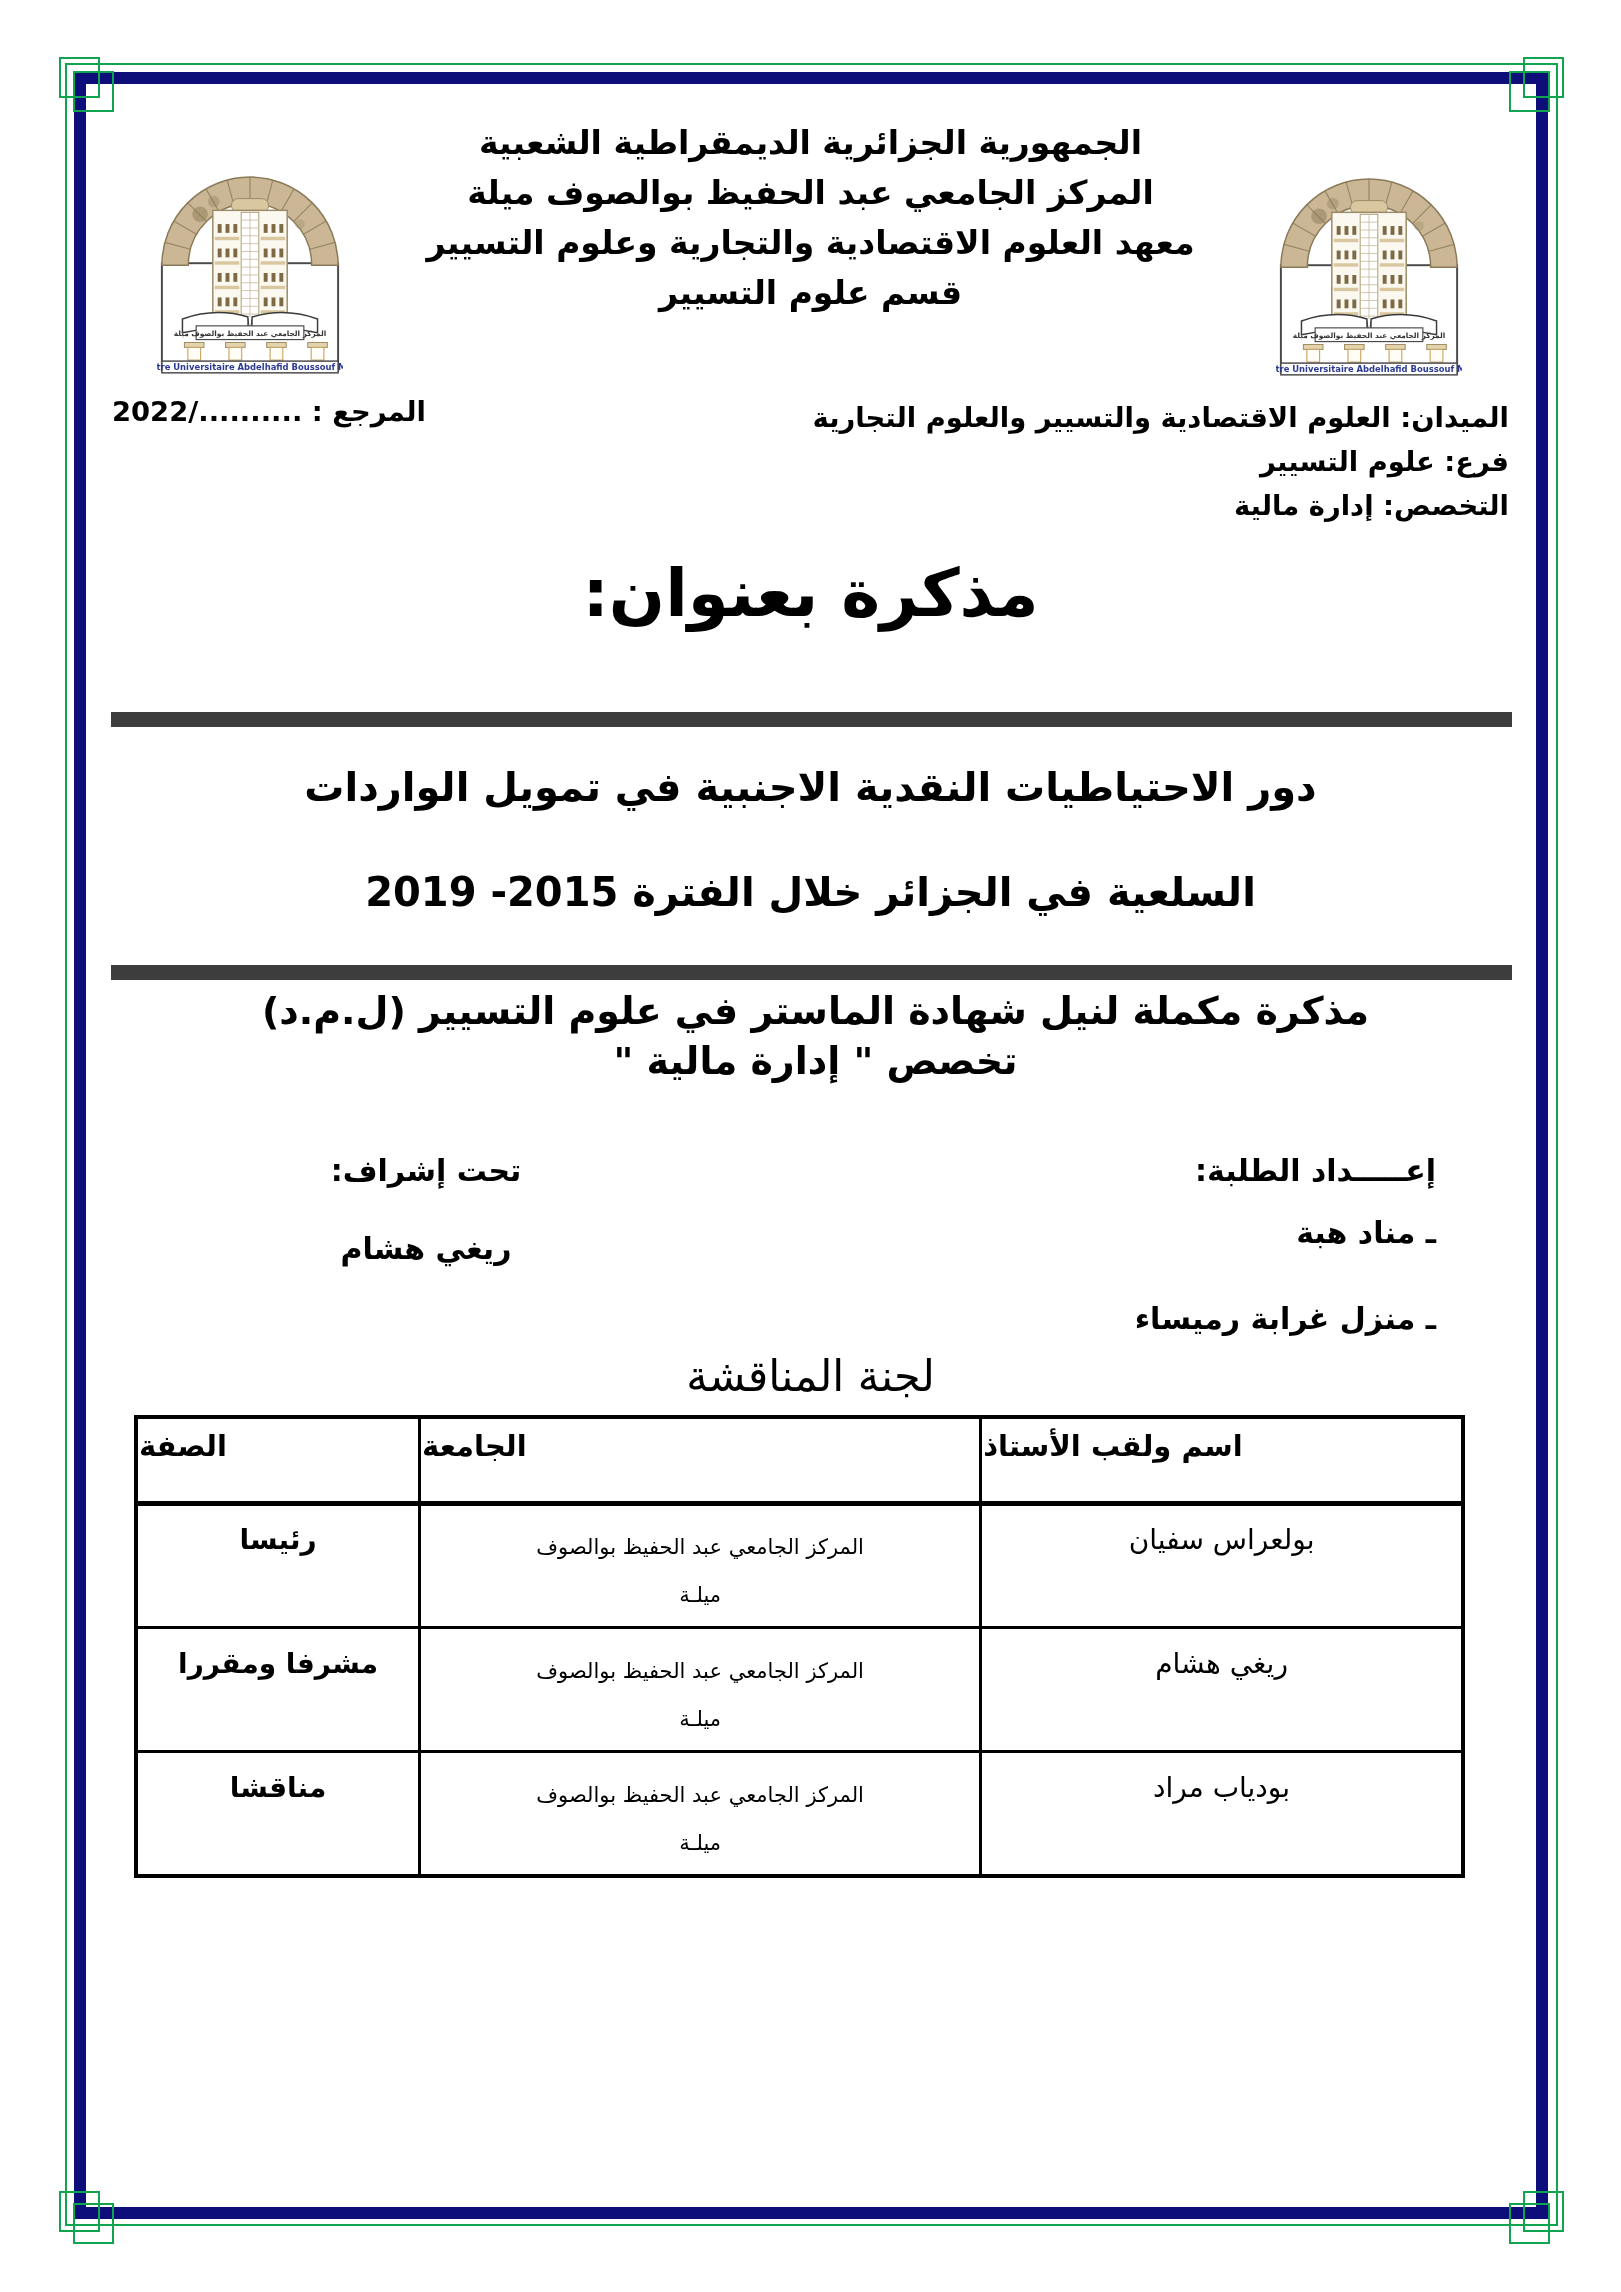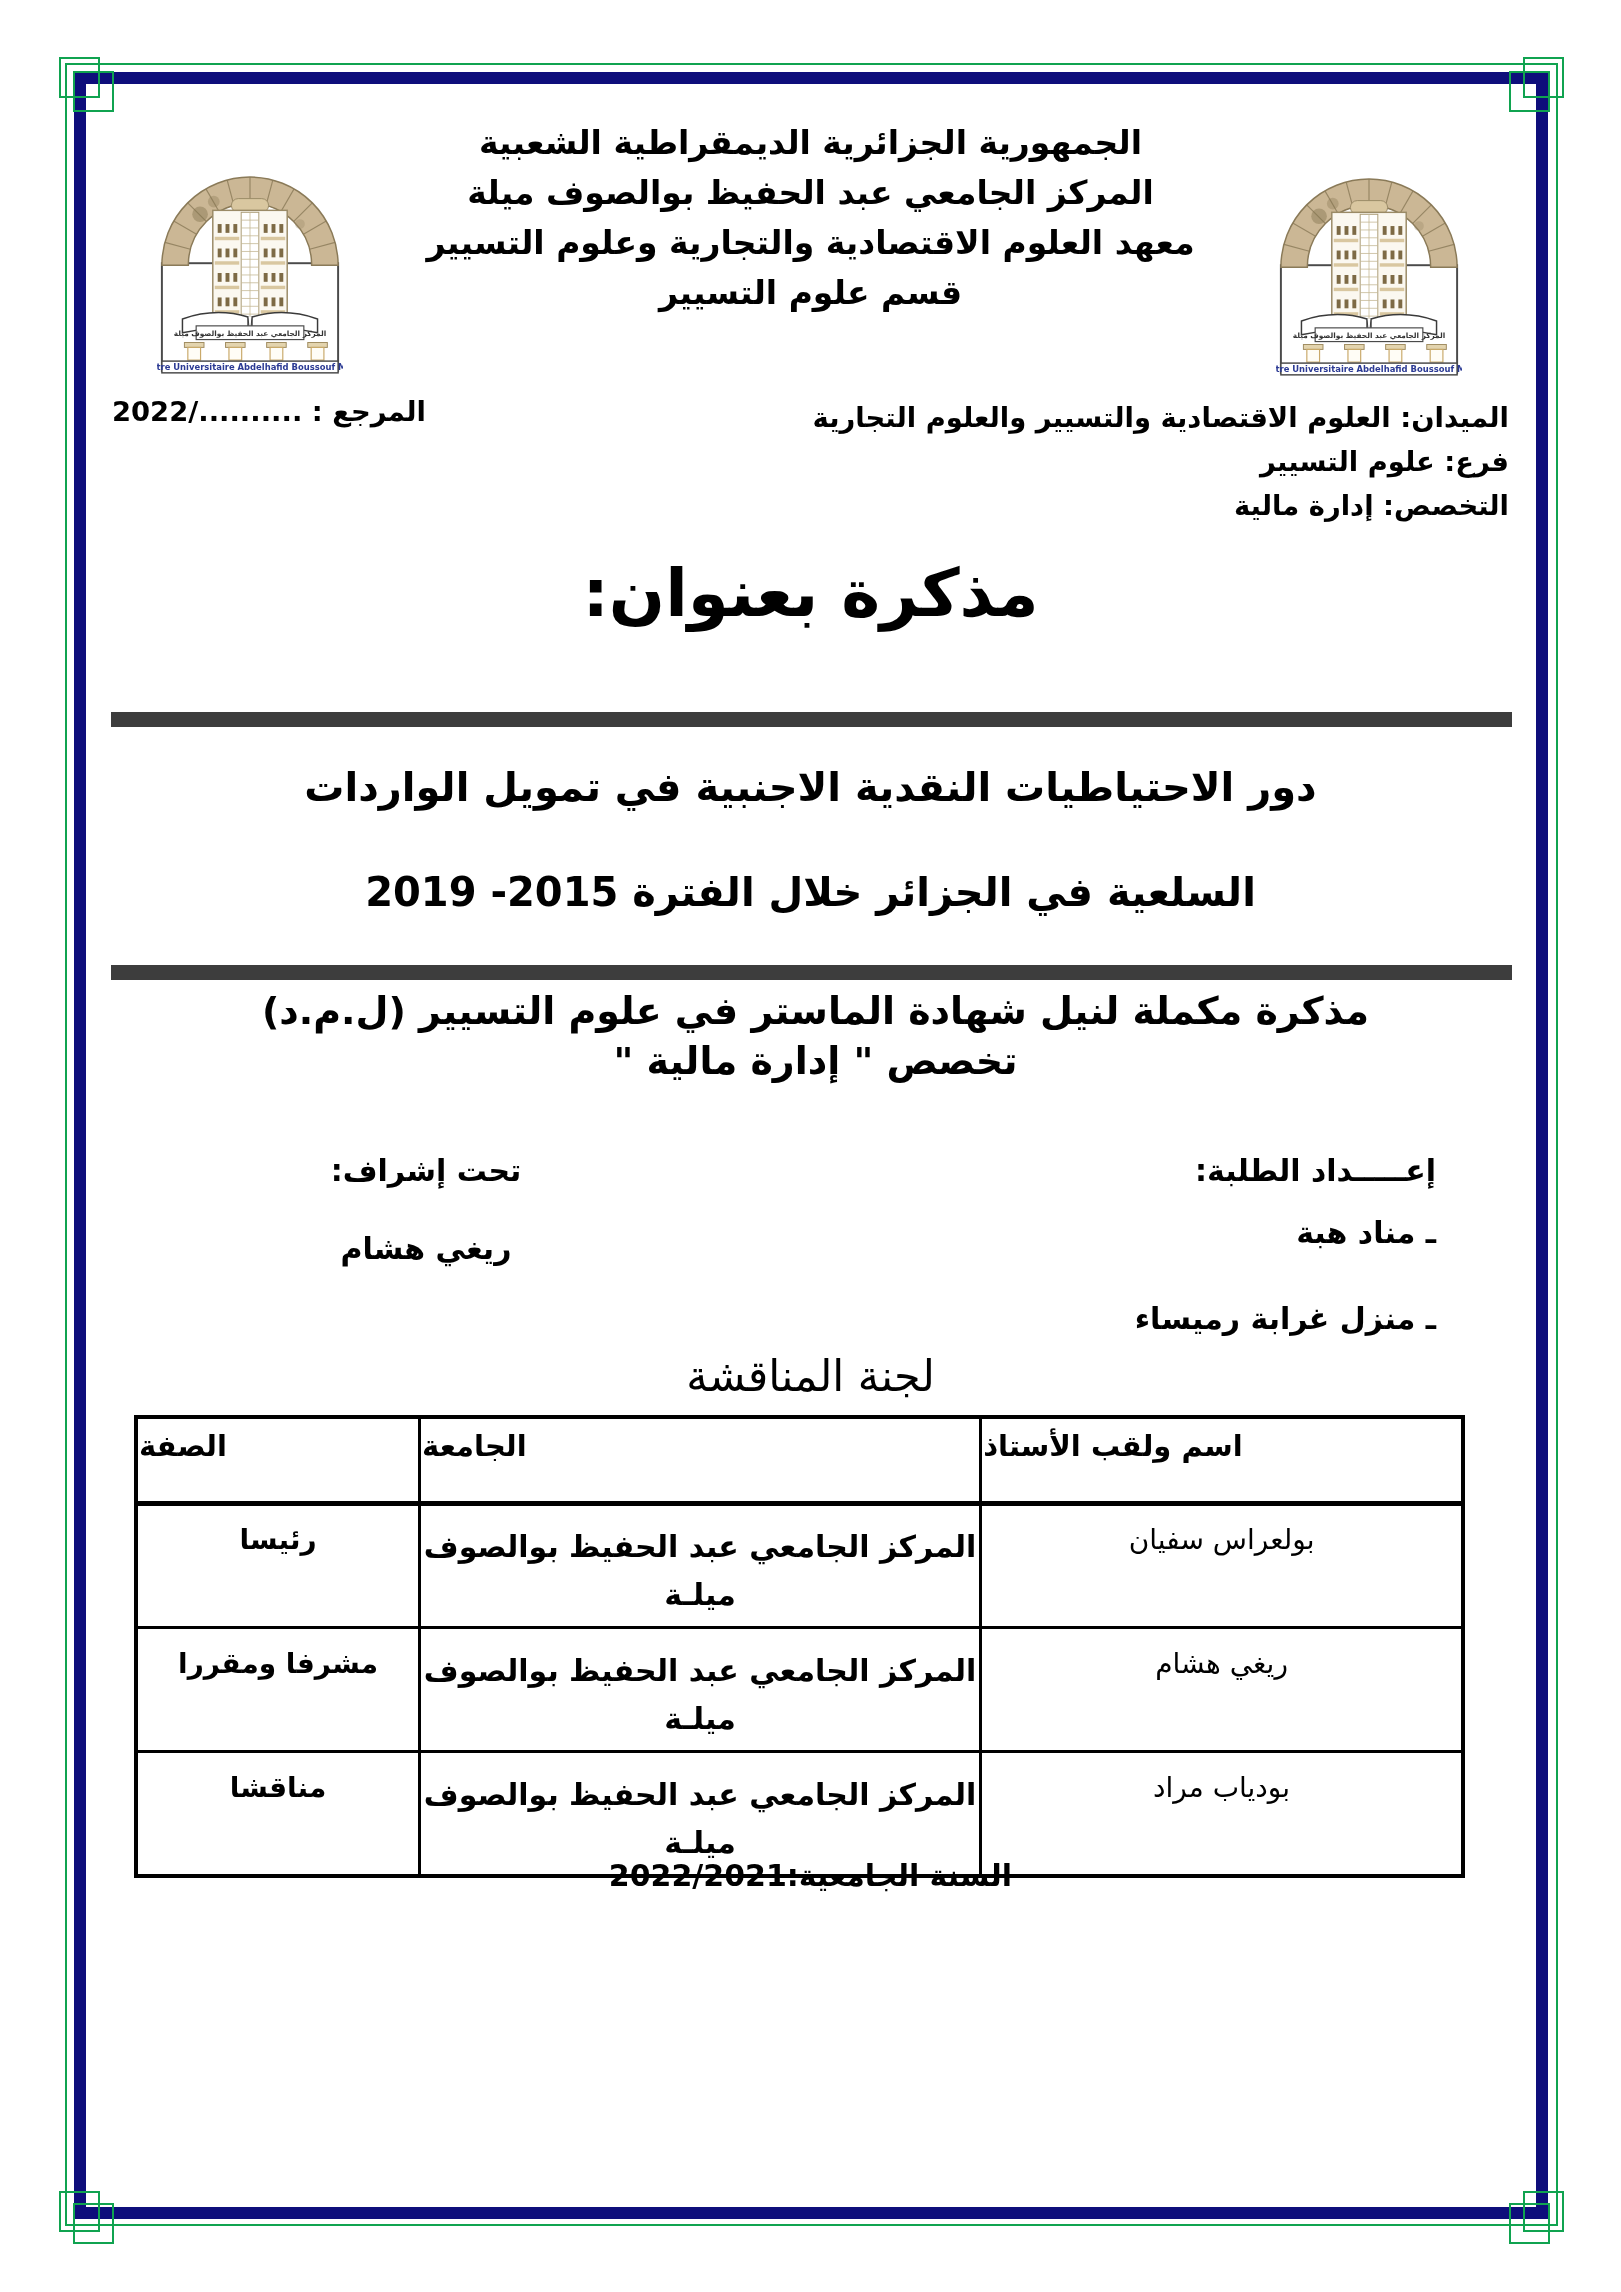--- a/index.html
+++ b/index.html
@@ -85,21 +85,21 @@
   }
   table.committee th,table.committee td{border:3.9px solid #000;}
   table.committee th{
     height:71px;vertical-align:top;padding-top:9.8px;
     font-weight:bold;font-size:29px;text-align:left;
     border-bottom-width:5.9px;
   }
   table.committee td{height:102px;vertical-align:top;padding-top:17.6px;text-align:center;}
   .col-name{width:478px;} .col-univ{width:556px;} .col-role{width:281px;}
   td.cell-name{font-weight:normal;font-size:28px;}
-  td.cell-univ{font-weight:bold;font-size:30px;line-height:48px;padding-top:11.8px;}
+  td.cell-univ{font-weight:normal;font-size:21px;line-height:48px;padding-top:11.8px;}
   td.cell-role{font-weight:bold;font-size:28px;}
 
   
   .academic-year{
     position:absolute;top:1858px;left:0;right:0;
     text-align:center;font-weight:bold;font-size:30px;
   }
 </style>
 </head>
 <body>
@@ -280,16 +280,15 @@
         <td class="cell-name">بودياب مراد</td>
         <td class="cell-univ">
           <div>المركز الجامعي عبد الحفيظ بوالصوف</div>
           <div>ميلـة</div>
         </td>
         <td class="cell-role">مناقشا</td>
       </tr>
     </tbody>
   </table>
 
-  <div class="academic-year">السنة الجامعية:2022/2021</div>
 
 </div>
 
 
 </body></html>

